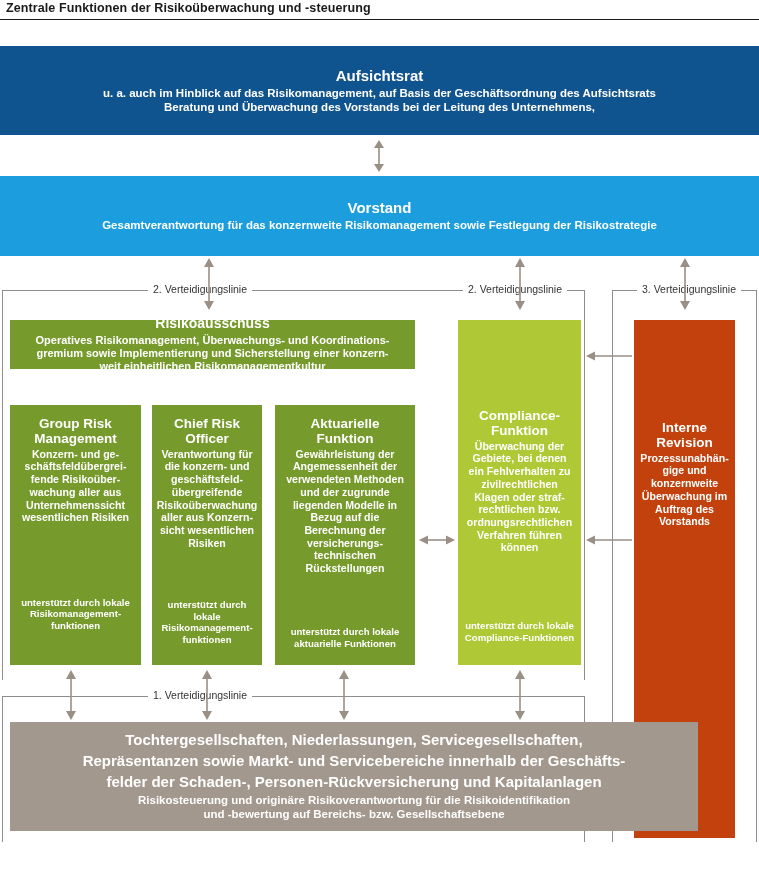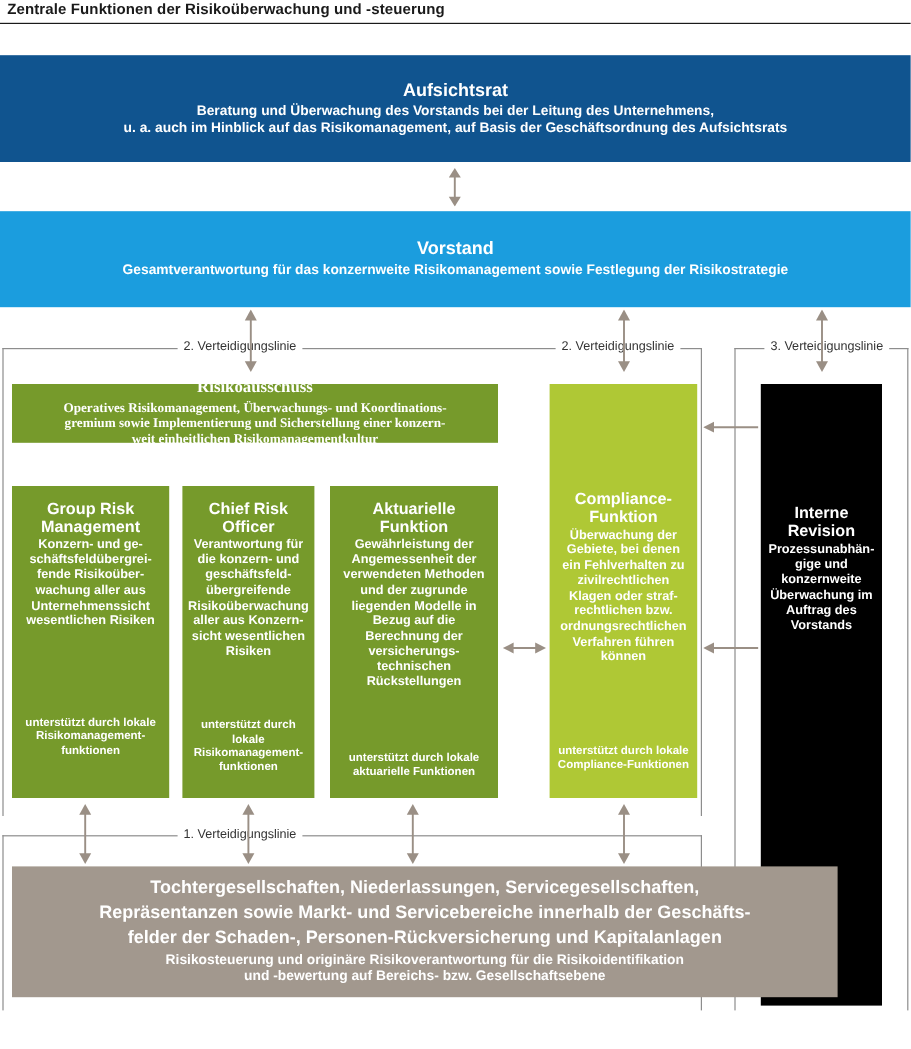--- a/index.html
+++ b/index.html
@@ -96,21 +96,20 @@
   #lbl-3    { left: 637px; top: 284px; }
 
   
   #frame-1  { left: 2px;  top: 696px; width: 583px; height: 146px; border-top: 1px solid #8d8d8d; border-bottom: none;}
   #lbl-1    { left: 148px; top: 690px; }
 
   
   #risikoausschuss {
     left: 10px; top: 320px; width: 405px; height: 49px;
     background: #769A2B;
-    font-family: Liberation Serif, serif;
   }
   #risikoausschuss .bt { font-size: 14px; margin-bottom: 2px; }
   #risikoausschuss .bs { font-size: 11px; font-weight: bold; }
 
   .pillar {
     background: #769A2B;
     top: 405px; height: 260px;
     justify-content: flex-start;
     padding-top: 11px;
   }
@@ -131,21 +130,21 @@
     justify-content: flex-start;
     padding-top: 88px;
   }
   #compliance .bt { font-size: 13.5px; }
   #compliance .bs { font-size: 10.6px; font-weight: bold; }
   #compliance .bf { font-size: 9.6px; position: absolute; left: 6px; right: 6px; bottom: 22px; }
 
   
   #revision {
     left: 634px; top: 320px; width: 101px; height: 518px;
-    background: #000000;
+    background: #c2410c;
     justify-content: flex-start;
     padding-top: 100px;
   }
   #revision .bt { font-size: 13.5px; }
   #revision .bs { font-size: 10.6px; font-weight: bold; }
 
   #bottom-grey {
     left: 10px; top: 722px; width: 688px; height: 109px;
     background: #A2988E;
   }
@@ -157,22 +156,22 @@
   .arrow svg { display: block; }
 </style>
 </head>
 <body>
 
 <div id="title-bar"></div>
 <div id="title-text">Zentrale Funktionen der Risikoüberwachung und -steuerung</div>
 
 <div class="box" id="aufsichtsrat">
   <div class="bt">Aufsichtsrat</div>
+  <div class="bs">u. a. auch im Hinblick auf das Risikomanagement, auf Basis der Geschäftsordnung des Aufsichtsrats</div>
   <div class="bs">Beratung und Überwachung des Vorstands bei der Leitung des Unternehmens,</div>
-  <div class="bs">u. a. auch im Hinblick auf das Risikomanagement, auf Basis der Geschäftsordnung des Aufsichtsrats</div>
 </div>
 
 <div class="arrow" style="left:372px; top:140px;">
   <svg width="14" height="32" viewBox="0 0 14 32">
     <line x1="7" y1="5" x2="7" y2="27" stroke="#9a8f85" stroke-width="1.6"></line>
     <polygon points="7,0 12,8 2,8" fill="#9a8f85"></polygon>
     <polygon points="7,32 12,24 2,24" fill="#9a8f85"></polygon>
   </svg>
 </div>
 

